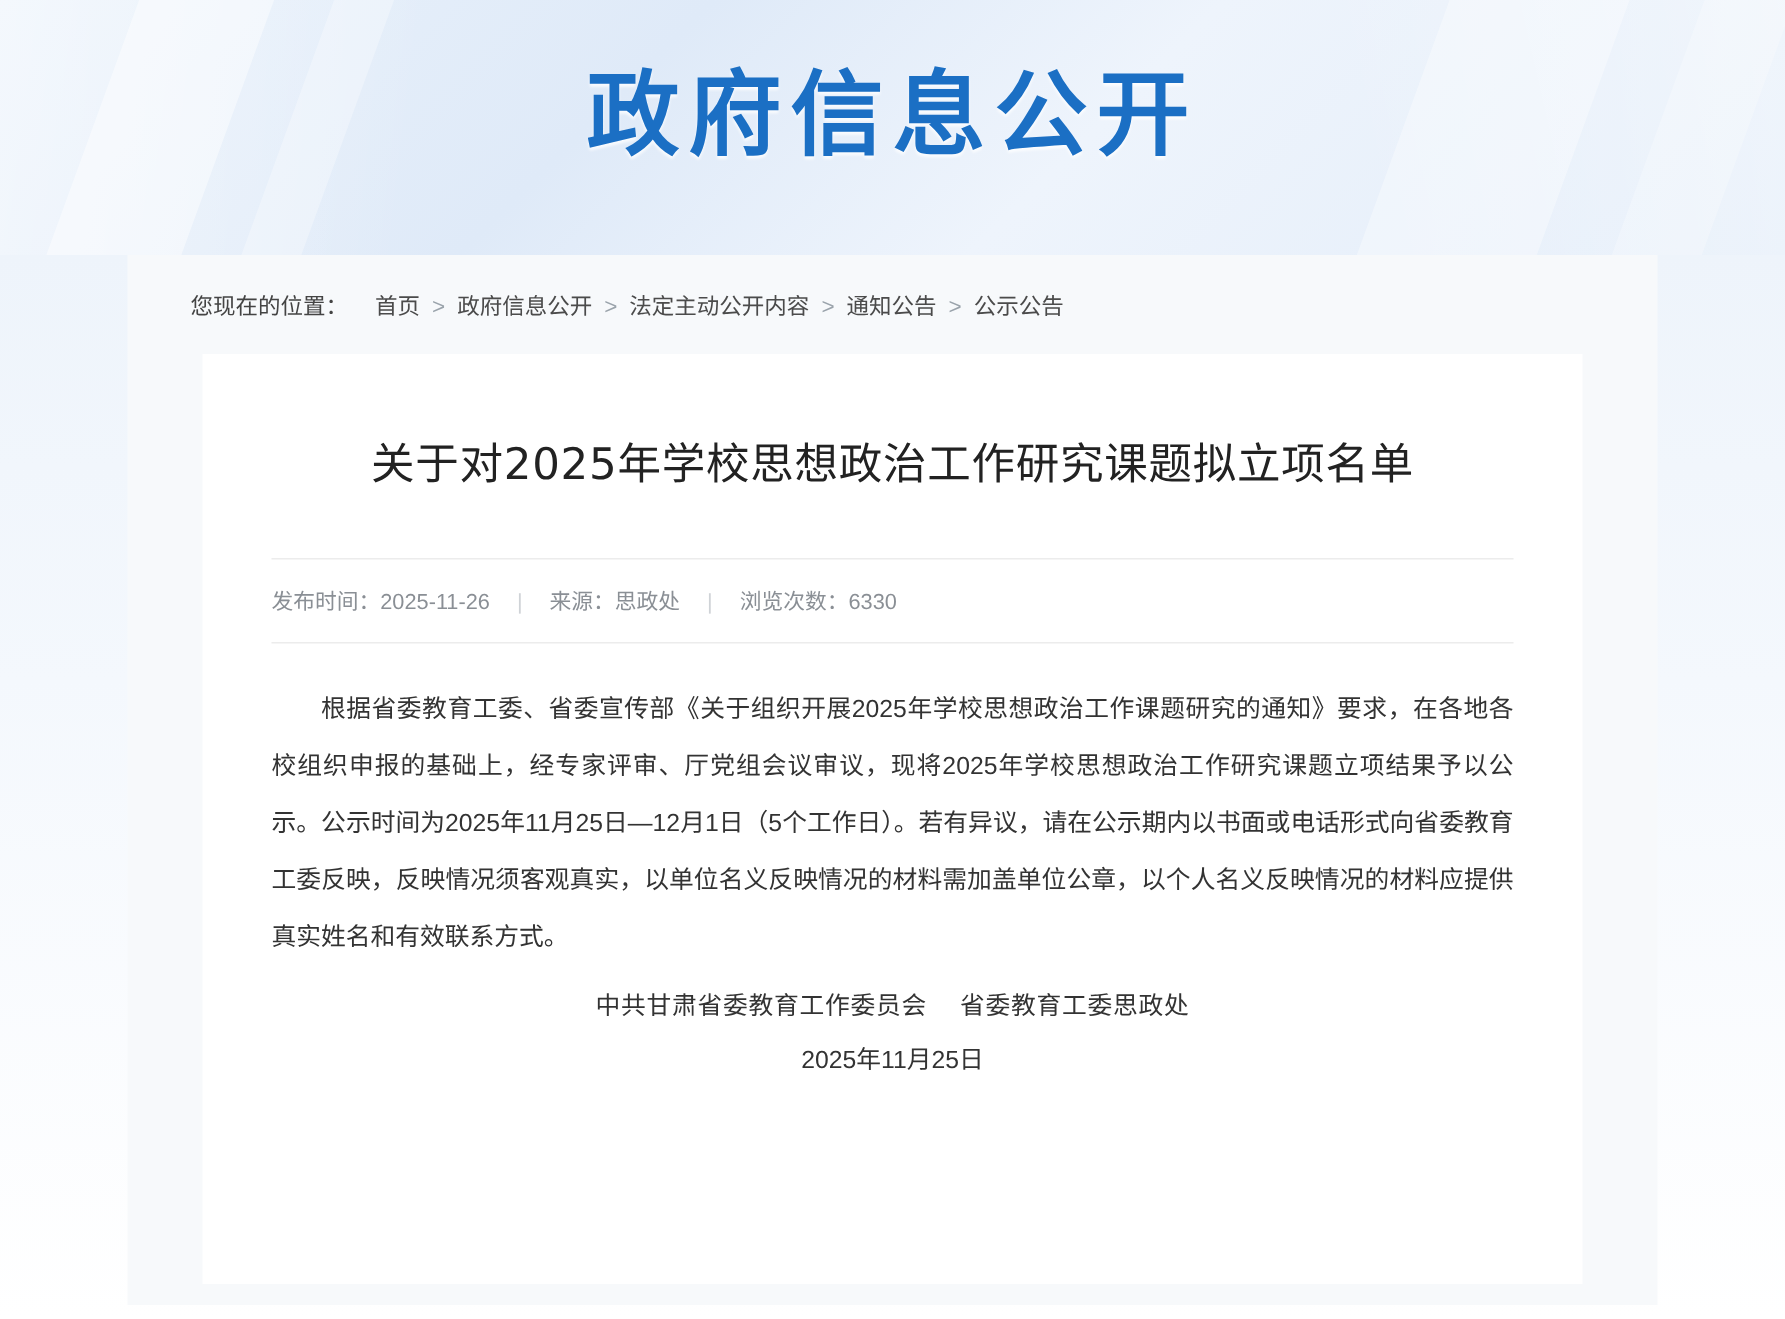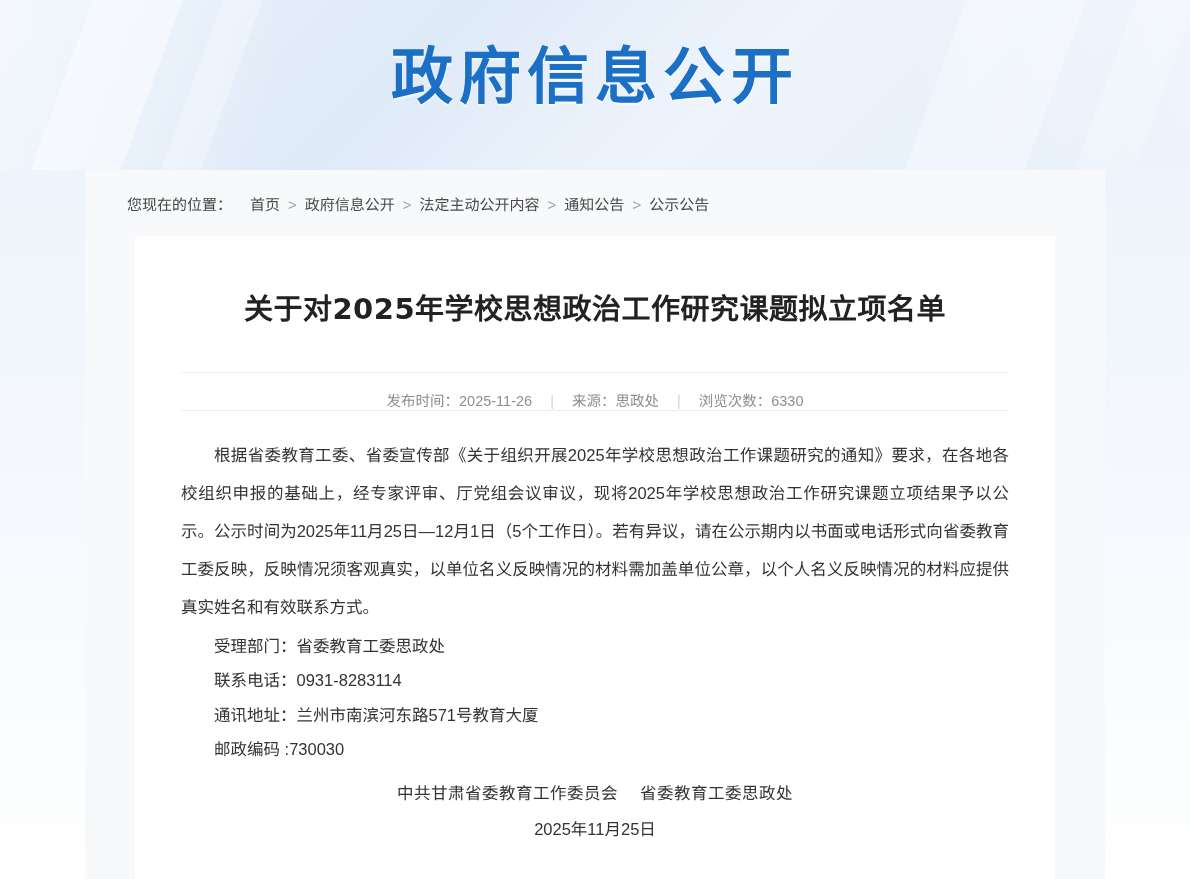--- a/index.html
+++ b/index.html
@@ -106,33 +106,33 @@
     background: #ffffff;
     width: 920px;
     margin: 0 auto;
     box-sizing: border-box;
     padding: 44px 46px 40px 46px;
     min-height: 620px;
   }
   .article-title {
     font-family: "DejaVu Sans", "Liberation Sans", sans-serif;
     font-size: 29px;
-    font-weight: bold;
+    font-weight: normal;
     color: #222;
     text-align: center;
     line-height: 1.65;
     letter-spacing: 0.5px;
     margin: 6px 0 0 0;
   }
   .meta {
     margin-top: 38px;
-    padding: 16px 0 0 0;
+    padding: 16px 0 18px 0;
     border-top: 1px solid #ececec;
     border-bottom: 1px solid #ececec;
-    text-align: center;
+    text-align: left;
     font-size: 14.5px;
     color: #8a8f95;
   }
   .meta .divider {
     display: inline-block;
     margin: 0 18px;
     color: #cfd3d7;
   }
   .meta .meta-item { white-space: nowrap; }
 
@@ -194,26 +194,20 @@
         <span>关于对2025年学校思想政治工作研究课题拟立项名单</span><br>
       </h1>
 
       <div class="meta">
         <span class="meta-item"><span>发布时间：</span><span>2025-11-26</span></span><span class="divider">|</span><span class="meta-item"><span>来源：</span><span>思政处</span></span><span class="divider">|</span><span class="meta-item"><span>浏览次数：</span><span>6330</span></span>
       </div>
 
       <div class="body-text">
         <p>根据省委教育工委、省委宣传部《关于组织开展2025年学校思想政治工作课题研究的通知》要求，在各地各校组织申报的基础上，经专家评审、厅党组会议审议，现将2025年学校思想政治工作研究课题立项结果予以公示。公示时间为2025年11月25日—12月1日（5个工作日）。若有异议，请在公示期内以书面或电话形式向省委教育工委反映，反映情况须客观真实，以单位名义反映情况的材料需加盖单位公章，以个人名义反映情况的材料应提供真实姓名和有效联系方式。</p>
 
-        <div class="contact-block">
-          <p class="contact-line">受理部门：省委教育工委思政处</p>
-          <p class="contact-line">联系电话：0931-8283114</p>
-          <p class="contact-line">通讯地址：兰州市南滨河东路571号教育大厦</p>
-          <p class="contact-line">邮政编码 :730030</p>
-        </div>
 
         <div class="signature">
           <div class="sig-org"><span>中共甘肃省委教育工作委员会</span><span class="gap"></span><span>省委教育工委思政处</span></div>
           <div>2025年11月25日</div>
         </div>
 
       </div>
 
     </div>
   </div>

